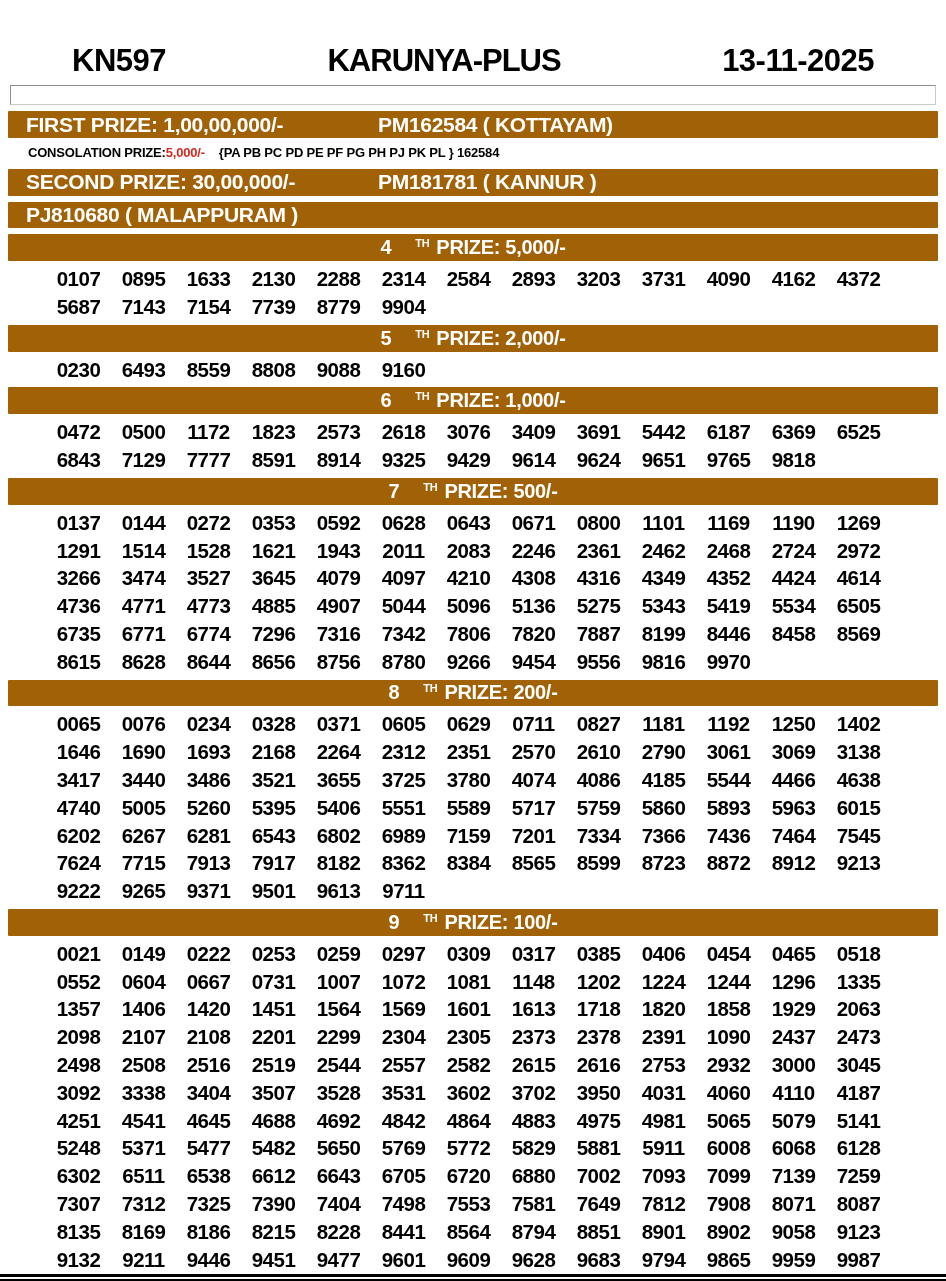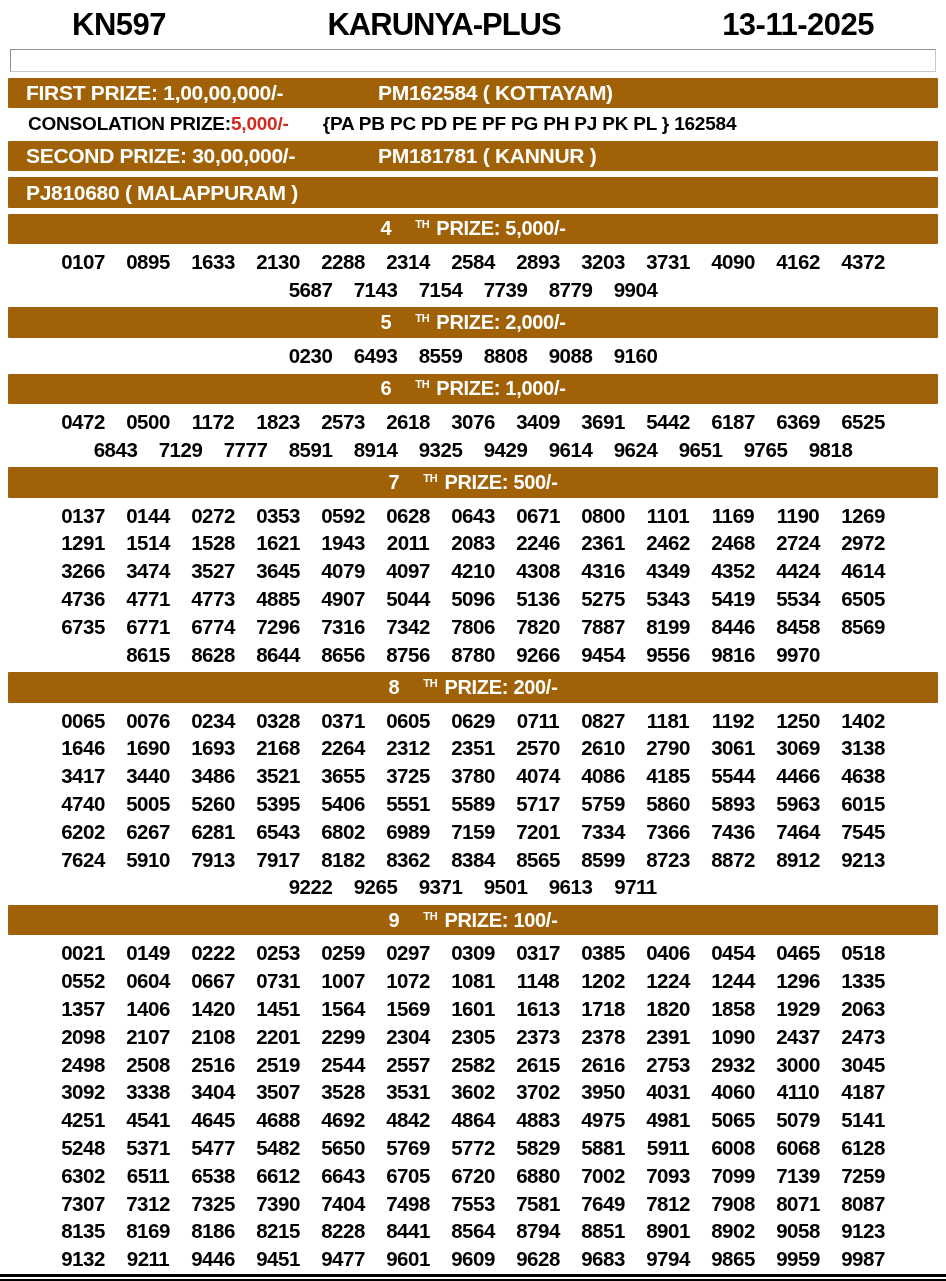--- a/index.html
+++ b/index.html
@@ -8,49 +8,49 @@
     width: 946px; height: 1281px; margin: 0 auto; overflow: hidden;
     font-family: "Liberation Sans", sans-serif;
     font-weight: bold; color: #000;
     display: flex; flex-direction: column;
   }
   .page-header {
     display: flex; justify-content: space-between; align-items: baseline;
     padding: 7px 72px 4px 72px;
     font-size: 31px; letter-spacing: -0.5px; gap: 36px;
   }
-  .page-header .mid { letter-spacing: -1px; }
+  .page-header .mid { letter-spacing: -1px; margin-top: 36px; }
   .blank-strip {
     margin: 2px 10px 3px 10px; height: 23px;
     background: #ffffff;
     border: 1px solid #8f8f8f;
     border-bottom-color: #c9c9c9; border-right-color: #c9c9c9;
   }
   .bar {
     background: #a16207; color: #fff;
     margin: 3px 8px; padding: 0 0 0 18px;
     height: 31px; display: flex; align-items: center;
     font-size: 21px; letter-spacing: -0.3px;
     border-radius: 1px;
   }
   .prize-bar .pl { width: 352px; flex: none; }
   .prize-bar .pw { flex: 1; }
   .consolation {
     margin: 1px 8px 2px 8px; padding-left: 20px;
     height: 25px; display: flex; align-items: center;
-    font-size: 19px; letter-spacing: -0.2px;
+    font-size: 13px; letter-spacing: -0.2px;
   }
   .consolation .amt { color: var(--accent-red, #d42a20); }
-  .consolation .series { margin-left: 34px; }
+  .consolation .series { margin-left: 14px; }
   .section-bar { justify-content: center; padding-left: 0; font-size: 20px; }
   .section-bar sup { font-size: 11px; line-height: 1; margin-top: -8px; margin-left: 24px; }
   .section-bar .rest { margin-left: 7px; }
   .nums {
     margin: 1px 8px; padding: 0 38px;
-    display: flex; flex-wrap: wrap; justify-content: center;
+    display: flex; flex-wrap: wrap; justify-content: flex-start;
     font-size: 20.5px; letter-spacing: -0.5px;
   }
   .nums .num {
     width: 65px; line-height: 27.8px; text-align: center;
     white-space: nowrap;
   }
   .bottom-rule {
     margin-top: auto;
     height: 7px;
     border-top: 3px solid #000;
@@ -311,21 +311,21 @@
     <span class="num">6802</span>
     <span class="num">6989</span>
     <span class="num">7159</span>
     <span class="num">7201</span>
     <span class="num">7334</span>
     <span class="num">7366</span>
     <span class="num">7436</span>
     <span class="num">7464</span>
     <span class="num">7545</span>
     <span class="num">7624</span>
-    <span class="num">5910</span>
+    <span class="num">7715</span>
     <span class="num">7913</span>
     <span class="num">7917</span>
     <span class="num">8182</span>
     <span class="num">8362</span>
     <span class="num">8384</span>
     <span class="num">8565</span>
     <span class="num">8599</span>
     <span class="num">8723</span>
     <span class="num">8872</span>
     <span class="num">8912</span>

